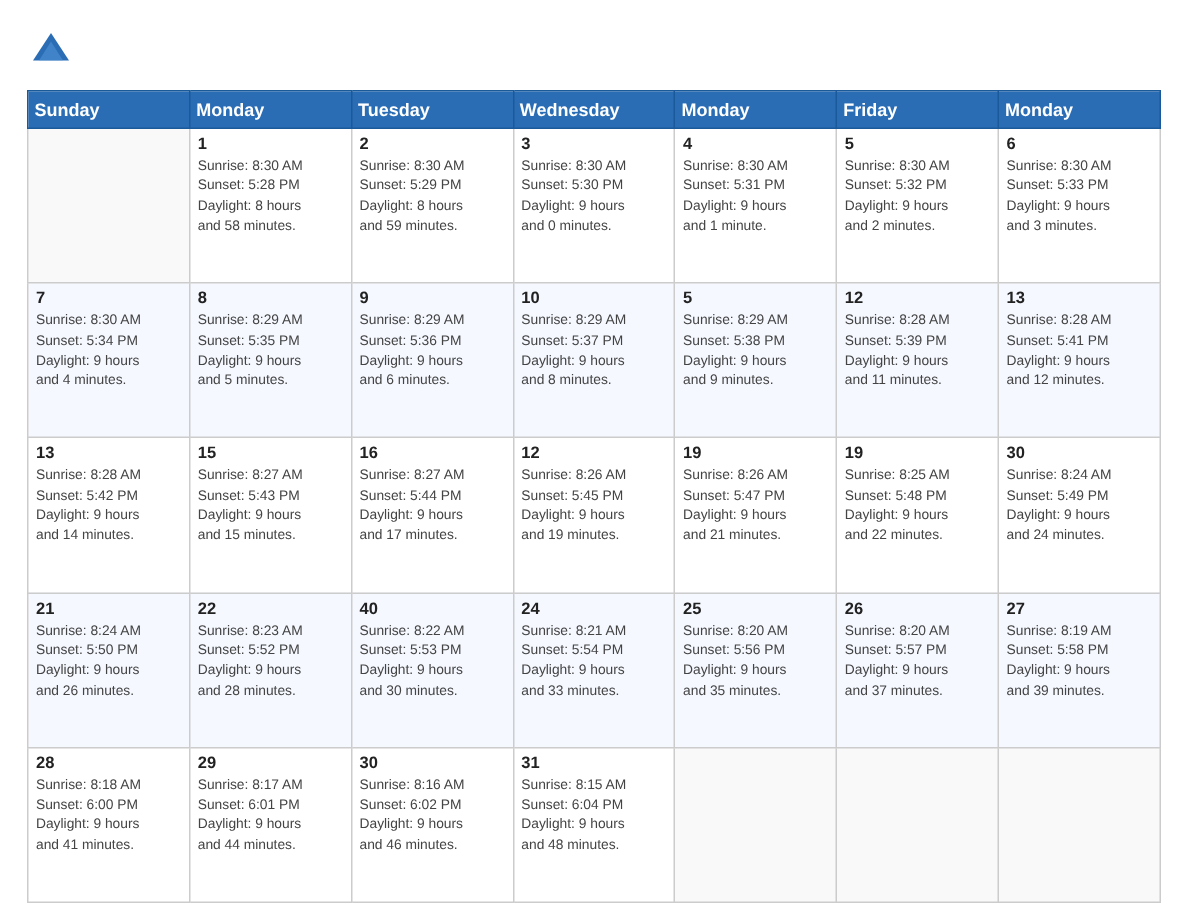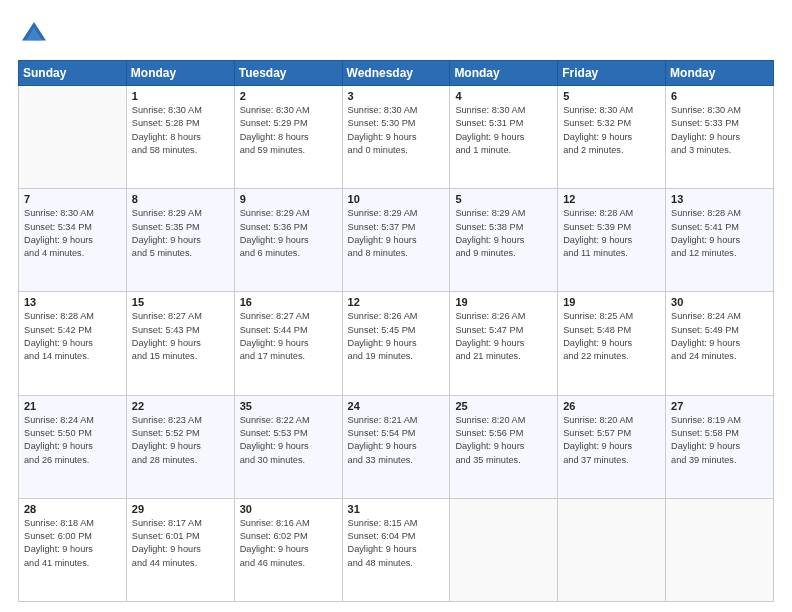--- a/index.html
+++ b/index.html
@@ -227,21 +227,21 @@
         <tr>
           <td>
             <span class="day-number">21</span>
             <div class="day-info">Sunrise: 8:24 AM<br>Sunset: 5:50 PM<br>Daylight: 9 hours<br>and 26 minutes.</div>
           </td>
           <td>
             <span class="day-number">22</span>
             <div class="day-info">Sunrise: 8:23 AM<br>Sunset: 5:52 PM<br>Daylight: 9 hours<br>and 28 minutes.</div>
           </td>
           <td>
-            <span class="day-number">35</span>
+            <span class="day-number">40</span>
             <div class="day-info">Sunrise: 8:22 AM<br>Sunset: 5:53 PM<br>Daylight: 9 hours<br>and 30 minutes.</div>
           </td>
           <td>
             <span class="day-number">24</span>
             <div class="day-info">Sunrise: 8:21 AM<br>Sunset: 5:54 PM<br>Daylight: 9 hours<br>and 33 minutes.</div>
           </td>
           <td>
             <span class="day-number">25</span>
             <div class="day-info">Sunrise: 8:20 AM<br>Sunset: 5:56 PM<br>Daylight: 9 hours<br>and 35 minutes.</div>
           </td>

